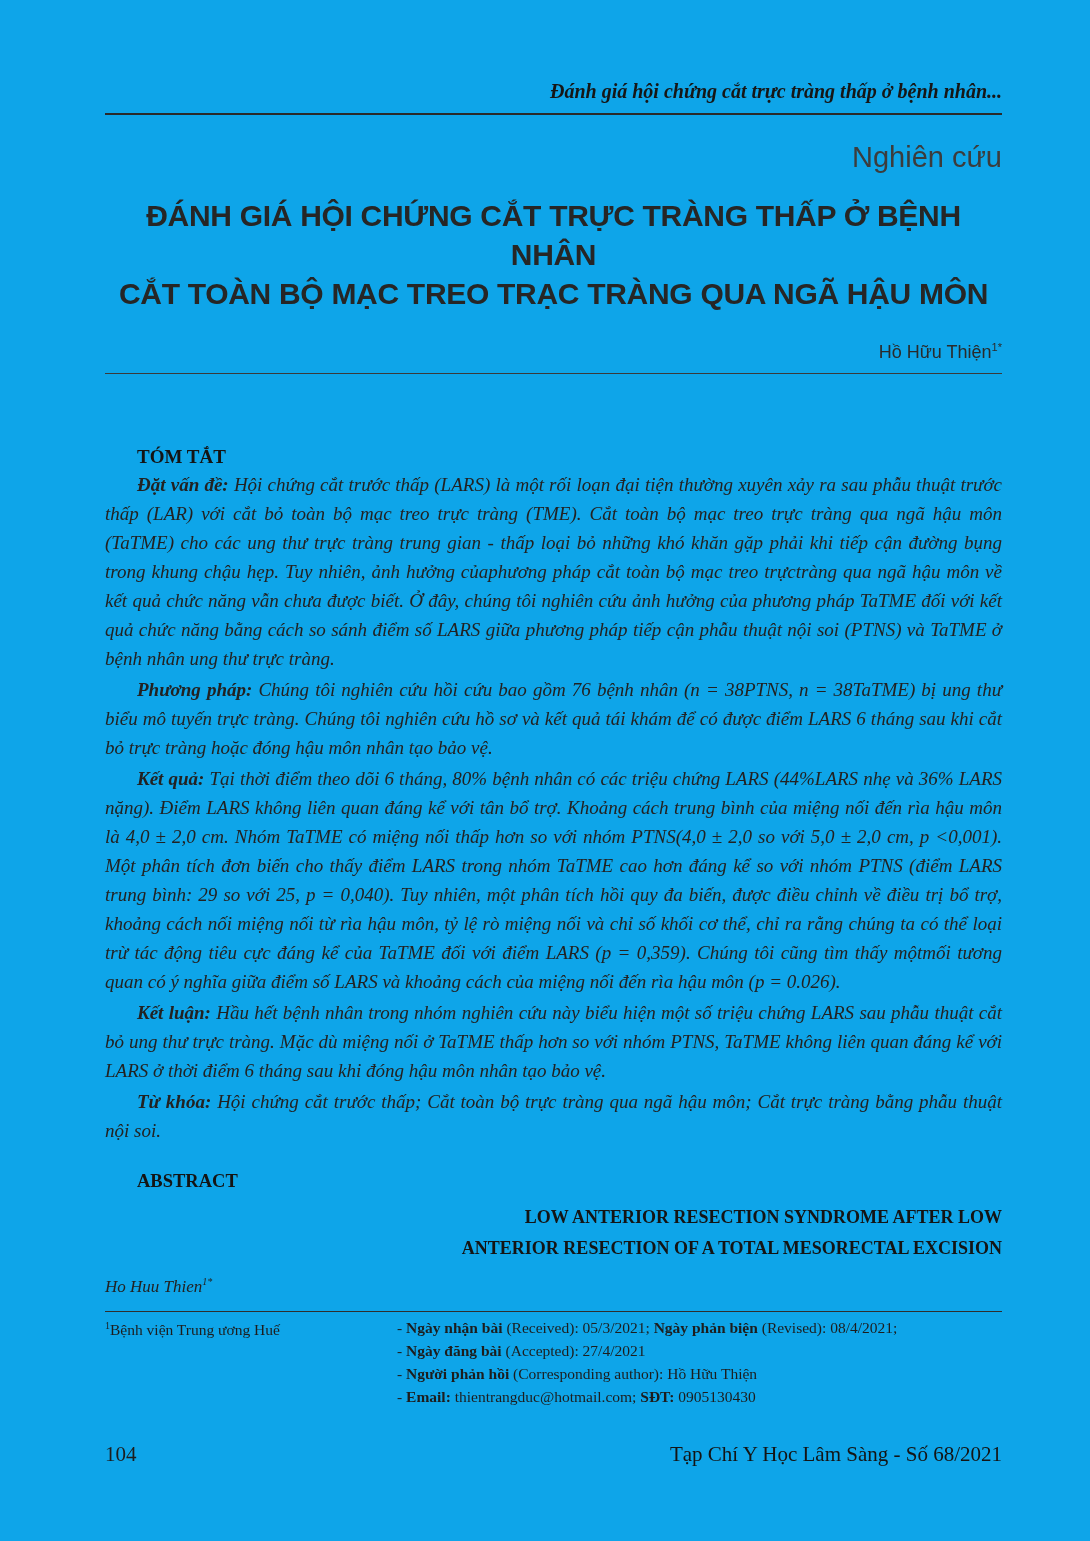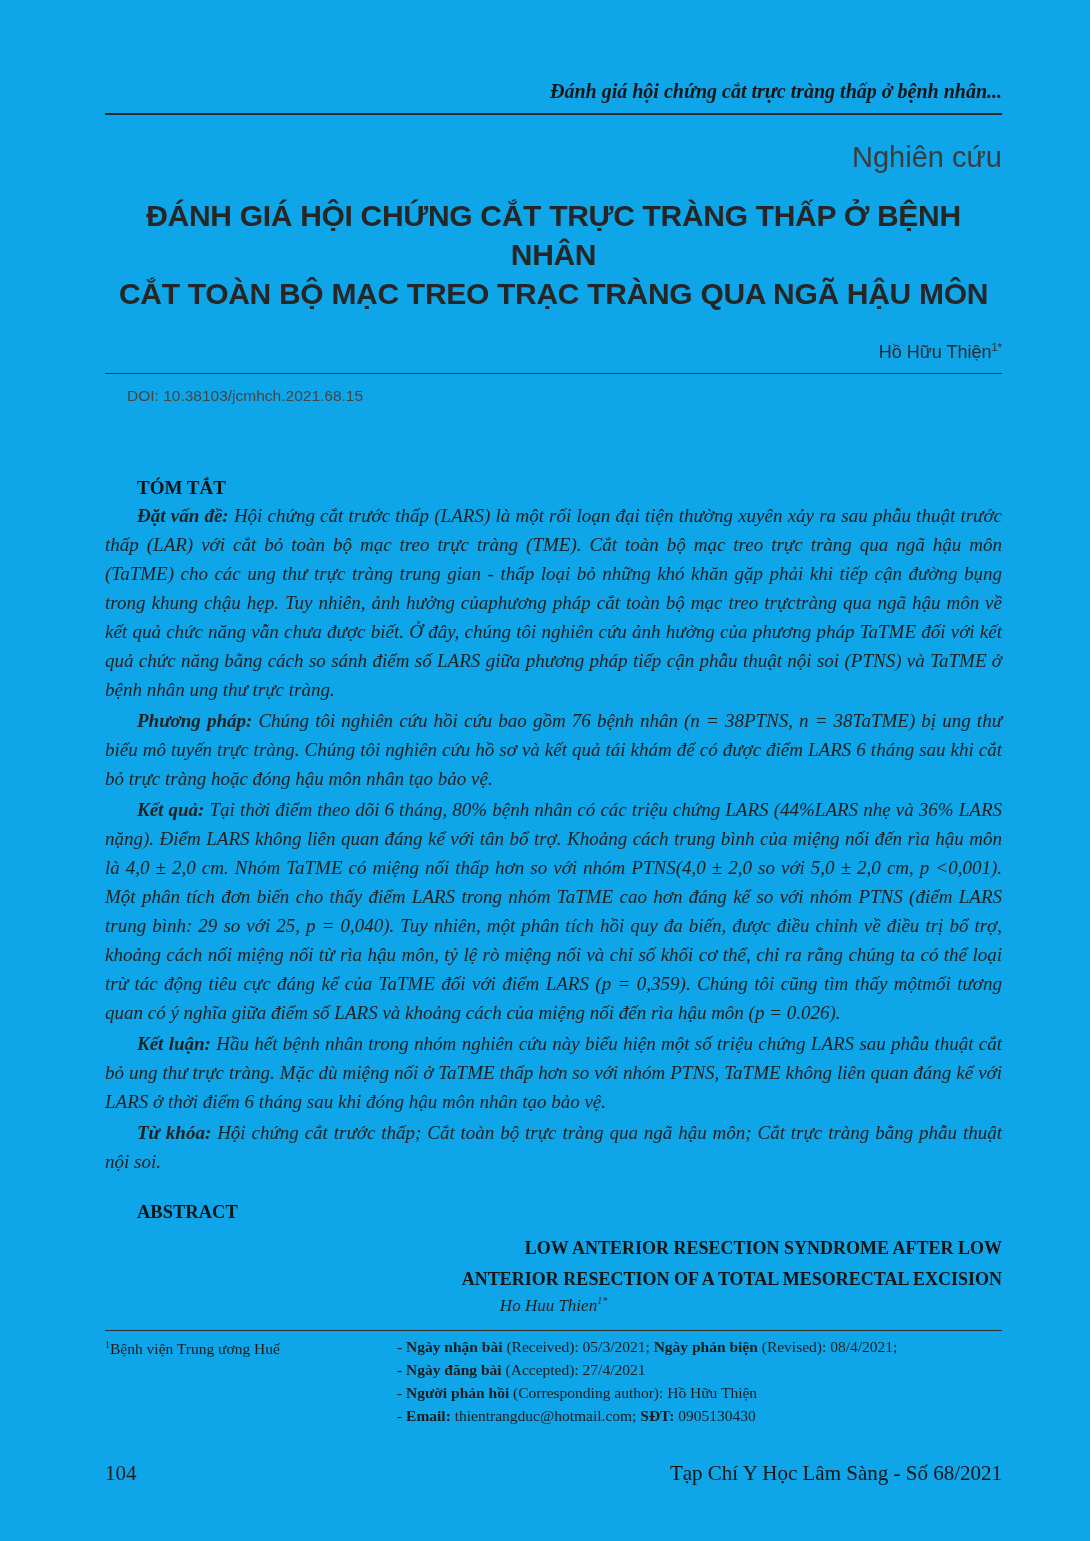--- a/index.html
+++ b/index.html
@@ -81,24 +81,25 @@
   }
   .eng-title {
     text-align:right;
     font-weight:bold;
     font-size:18px;
     line-height:31px;
     color:#141414;
     margin-top:10px;
   }
   .eng-author {
-    text-align:center;
+    text-align:left;
     font-style:italic;
     font-size:17px;
     color:#222222;
+    margin-top:12px;
   }
   .eng-author sup { font-size:10px; }
   .rule-foot { border:none; border-top:1.5px solid #2e2e2e; margin:14px 0 0 0; }
   .footnotes {
     display:flex;
     margin-top:4px;
     font-size:15.5px;
     color:#1d1d1d;
   }
   .fn-left { width:292px; flex:none; padding-top:4px; }
@@ -127,21 +128,20 @@
 
   <div class="article-title">
     <div>ĐÁNH GIÁ HỘI CHỨNG CẮT TRỰC TRÀNG THẤP Ở BỆNH NHÂN</div>
     <div>CẮT TOÀN BỘ MẠC TREO TRẠC TRÀNG QUA NGÃ HẬU MÔN</div>
   </div>
 
   <div class="author-line"><span>Hồ Hữu Thiện</span><sup>1*</sup></div>
 
   <hr class="rule-thin">
 
-  <div class="doi">DOI: 10.38103/jcmhch.2021.68.15</div>
 
   <div class="tomtat-heading">TÓM TẮT</div>
 
   <p class="para"><b class="plabel">Đặt vấn đề:</b><span> Hội chứng cắt trước thấp (LARS) là một rối loạn đại tiện thường xuyên xảy ra sau phẫu thuật trước thấp (LAR) với cắt bỏ toàn bộ mạc treo trực tràng (TME). Cắt toàn bộ mạc treo trực tràng qua ngã hậu môn (TaTME) cho các ung thư trực tràng trung gian - thấp loại bỏ những khó khăn gặp phải khi tiếp cận đường bụng trong khung chậu hẹp. Tuy nhiên, ảnh hưởng củaphương pháp cắt toàn bộ mạc treo trựctràng qua ngã hậu môn về kết quả chức năng vẫn chưa được biết. Ở đây, chúng tôi nghiên cứu ảnh hưởng của phương pháp TaTME đối với kết quả chức năng bằng cách so sánh điểm số LARS giữa phương pháp tiếp cận phẫu thuật nội soi (PTNS) và TaTME ở bệnh nhân ung thư trực tràng.</span></p>
 
   <p class="para"><b class="plabel">Phương pháp:</b><span> Chúng tôi nghiên cứu hồi cứu bao gồm 76 bệnh nhân (n = 38PTNS, n = 38TaTME) bị ung thư biểu mô tuyến trực tràng. Chúng tôi nghiên cứu hồ sơ và kết quả tái khám để có được điểm LARS 6 tháng sau khi cắt bỏ trực tràng hoặc đóng hậu môn nhân tạo bảo vệ.</span></p>
 
   <p class="para"><b class="plabel">Kết quả:</b><span> Tại thời điểm theo dõi 6 tháng, 80% bệnh nhân có các triệu chứng LARS (44%LARS nhẹ và 36% LARS nặng). Điểm LARS không liên quan đáng kể với tân bổ trợ. Khoảng cách trung bình của miệng nối đến rìa hậu môn là 4,0 ± 2,0 cm. Nhóm TaTME có miệng nối thấp hơn so với nhóm PTNS(4,0 ± 2,0 so với 5,0 ± 2,0 cm, p &lt;0,001). Một phân tích đơn biến cho thấy điểm LARS trong nhóm TaTME cao hơn đáng kể so với nhóm PTNS (điểm LARS trung bình: 29 so với 25, p = 0,040). Tuy nhiên, một phân tích hồi quy đa biến, được điều chỉnh về điều trị bổ trợ, khoảng cách nối miệng nối từ rìa hậu môn, tỷ lệ rò miệng nối và chỉ số khối cơ thể, chỉ ra rằng chúng ta có thể loại trừ tác động tiêu cực đáng kể của TaTME đối với điểm LARS (p = 0,359). Chúng tôi cũng tìm thấy mộtmối tương quan có ý nghĩa giữa điểm số LARS và khoảng cách của miệng nối đến rìa hậu môn (p = 0.026).</span></p>
 
   <p class="para"><b class="plabel">Kết luận:</b><span> Hầu hết bệnh nhân trong nhóm nghiên cứu này biểu hiện một số triệu chứng LARS sau phẫu thuật cắt bỏ ung thư trực tràng. Mặc dù miệng nối ở TaTME thấp hơn so với nhóm PTNS, TaTME không liên quan đáng kể với LARS ở thời điểm 6 tháng sau khi đóng hậu môn nhân tạo bảo vệ.</span></p>

